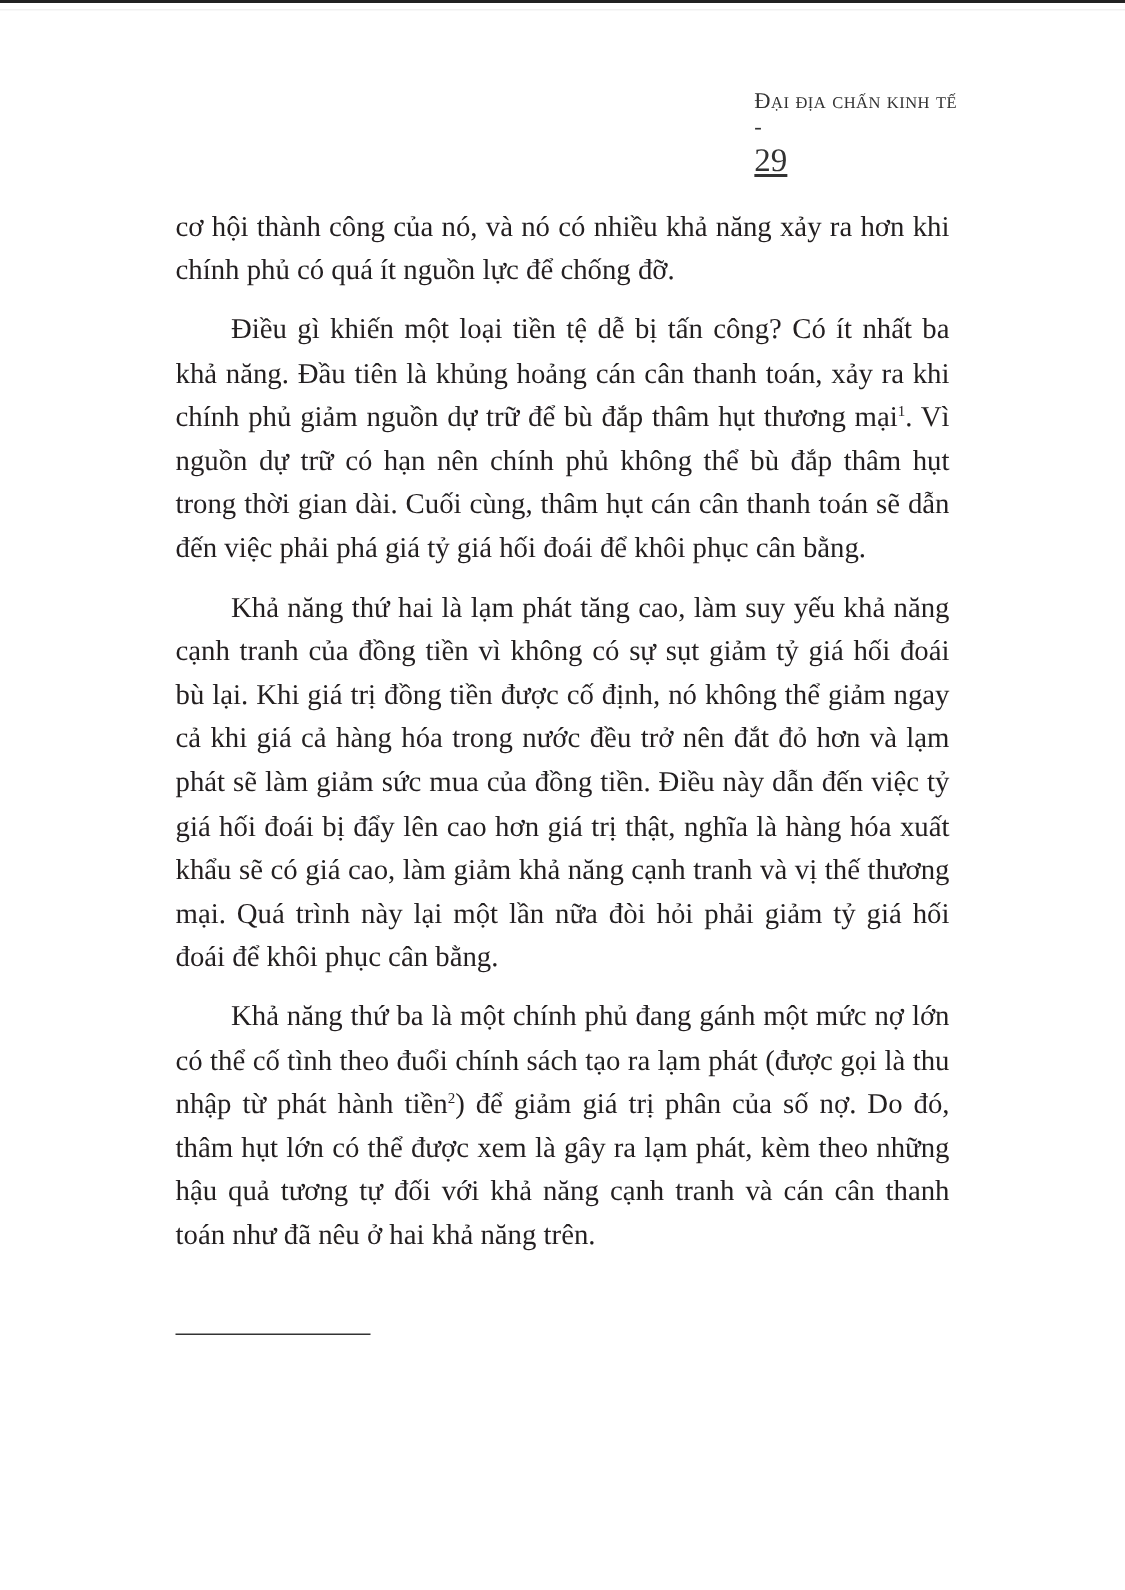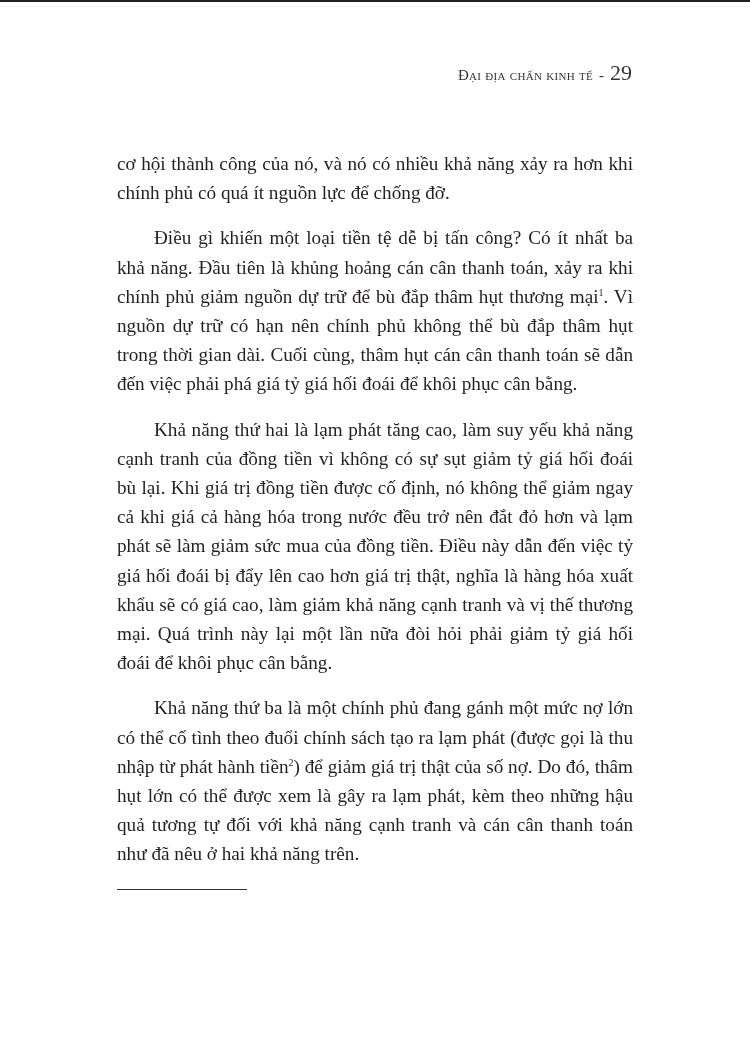--- a/index.html
+++ b/index.html
@@ -29,44 +29,46 @@
     height: 1px;
     background: #f1f1f1;
   }
   .running-head {
     position: absolute;
     right: 118px;
     top: 60px;
     display: flex;
     align-items: baseline;
     color: #333;
+    flex-direction: column;
   }
   .running-title {
     font-size: 15px;
     font-variant: small-caps;
     letter-spacing: 0.3px;
   }
   .running-sep {
     font-size: 15px;
     margin: 0 6px;
   }
   .page-number {
     font-size: 22px;
+    text-decoration: underline;
   }
   .text-column {
     position: absolute;
     left: 117px;
     top: 133px;
     width: 516px;
   }
   .para {
     font-size: 19.2px;
     line-height: 29.2px;
     text-align: justify;
-    margin: 16px 0 10px 0;
+    margin: 4px 0 10px 0;
     hyphens: none;
   }
   .para.indent {
     text-indent: 37px;
   }
   .para sup {
     font-size: 10px;
     line-height: 0;
     vertical-align: 7px;
   }
@@ -113,20 +115,20 @@
   <p class="para">
     <span>cơ hội thành công của nó, và nó có nhiều khả năng xảy ra hơn khi chính phủ có quá ít nguồn lực để chống đỡ.</span>
   </p>
   <p class="para indent">
     <span>Điều gì khiến một loại tiền tệ dễ bị tấn công? Có ít nhất ba khả năng. Đầu tiên là khủng hoảng cán cân thanh toán, xảy ra khi chính phủ giảm nguồn dự trữ để bù đắp thâm hụt thương mại</span><sup>1</sup><span>. Vì nguồn dự trữ có hạn nên chính phủ không thể bù đắp thâm hụt trong thời gian dài. Cuối cùng, thâm hụt cán cân thanh toán sẽ dẫn đến việc phải phá giá tỷ giá hối đoái để khôi phục cân bằng.</span>
   </p>
   <p class="para indent">
     <span>Khả năng thứ hai là lạm phát tăng cao, làm suy yếu khả năng cạnh tranh của đồng tiền vì không có sự sụt giảm tỷ giá hối đoái bù lại. Khi giá trị đồng tiền được cố định, nó không thể giảm ngay cả khi giá cả hàng hóa trong nước đều trở nên đắt đỏ hơn và lạm phát sẽ làm giảm sức mua của đồng tiền. Điều này dẫn đến việc tỷ giá hối đoái bị đẩy lên cao hơn giá trị thật, nghĩa là hàng hóa xuất khẩu sẽ có giá cao, làm giảm khả năng cạnh tranh và vị thế thương mại. Quá trình này lại một lần nữa đòi hỏi phải giảm tỷ giá hối đoái để khôi phục cân bằng.</span>
   </p>
   <p class="para indent">
-    <span>Khả năng thứ ba là một chính phủ đang gánh một mức nợ lớn có thể cố tình theo đuổi chính sách tạo ra lạm phát (được gọi là thu nhập từ phát hành tiền</span><sup>2</sup><span>) để giảm giá trị thật của số nợ. Do đó, thâm hụt lớn có thể được xem là gây ra lạm phát, kèm theo những hậu quả tương tự đối với khả năng cạnh tranh và cán cân thanh toán như đã nêu ở hai khả năng trên.</span>
+    <span>Khả năng thứ ba là một chính phủ đang gánh một mức nợ lớn có thể cố tình theo đuổi chính sách tạo ra lạm phát (được gọi là thu nhập từ phát hành tiền</span><sup>2</sup><span>) để giảm giá trị phân của số nợ. Do đó, thâm hụt lớn có thể được xem là gây ra lạm phát, kèm theo những hậu quả tương tự đối với khả năng cạnh tranh và cán cân thanh toán như đã nêu ở hai khả năng trên.</span>
   </p>
 </div>
 
 <div class="footnote-rule"></div>
 
 <div class="footnotes">
 </div>
 
 </body></html>

